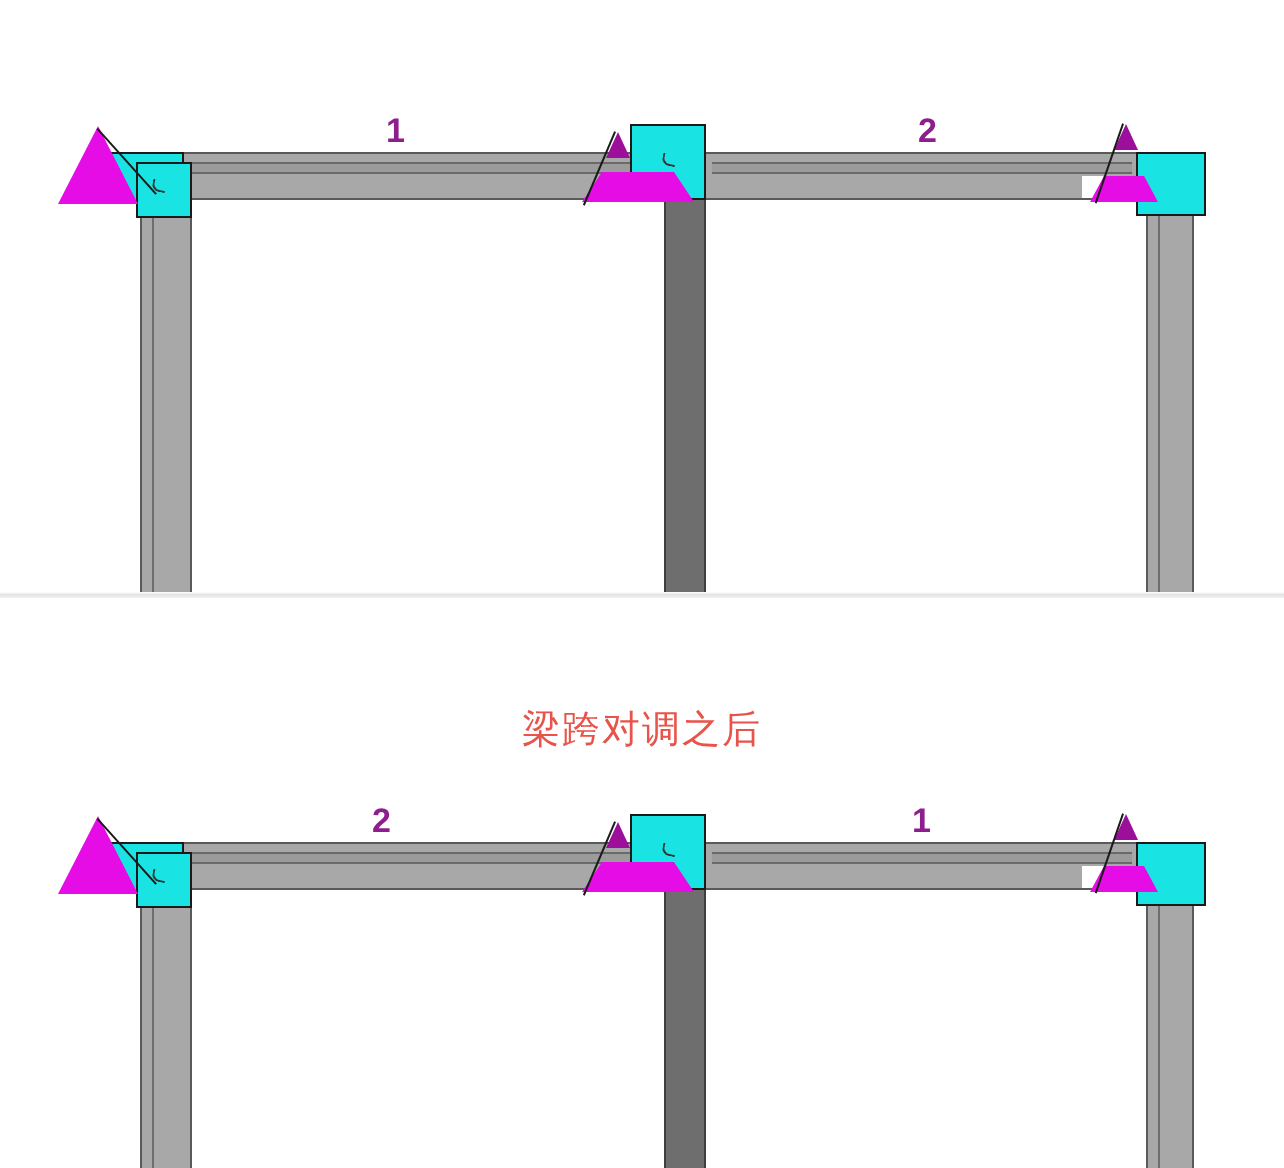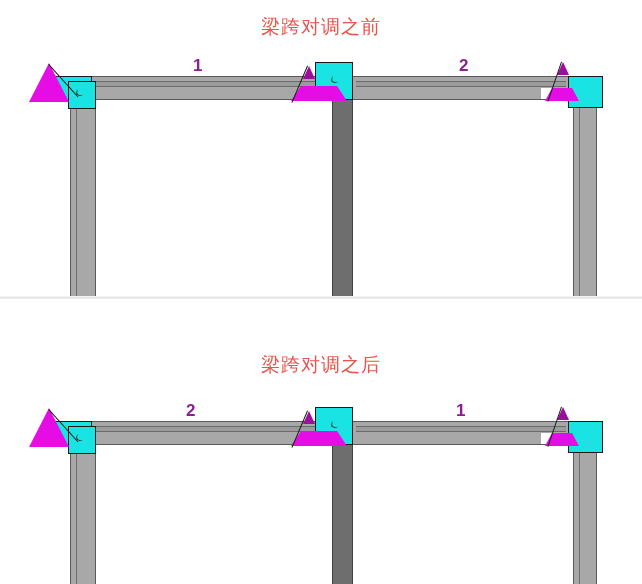--- a/index.html
+++ b/index.html
@@ -157,21 +157,20 @@
     white-space: nowrap;
   }
 </style>
 </head>
 <body>
 
 <div class="page">
 
   <div class="panel" id="panel-before">
 
-    <div class="panel-title" id="title-before">梁跨对调之前</div>
 
     <div class="column inner-line" style="left:70px; top:88px; width:26px; height:209px;"></div>
     <div class="column dark" style="left:332px; top:88px; width:21px; height:209px;"></div>
     <div class="column inner-line" style="left:573px; top:104px; width:24px; height:193px;"></div>
 
     <div class="beam" style="left:82px; top:76px; width:243px; height:24px;"></div>
     <div class="beam-rib" style="left:85px; top:81px; width:238px; height:6px;"></div>
 
     <div class="beam" style="left:348px; top:76px; width:232px; height:24px;"></div>
     <div class="beam-rib" style="left:356px; top:81px; width:210px; height:6px;"></div>

